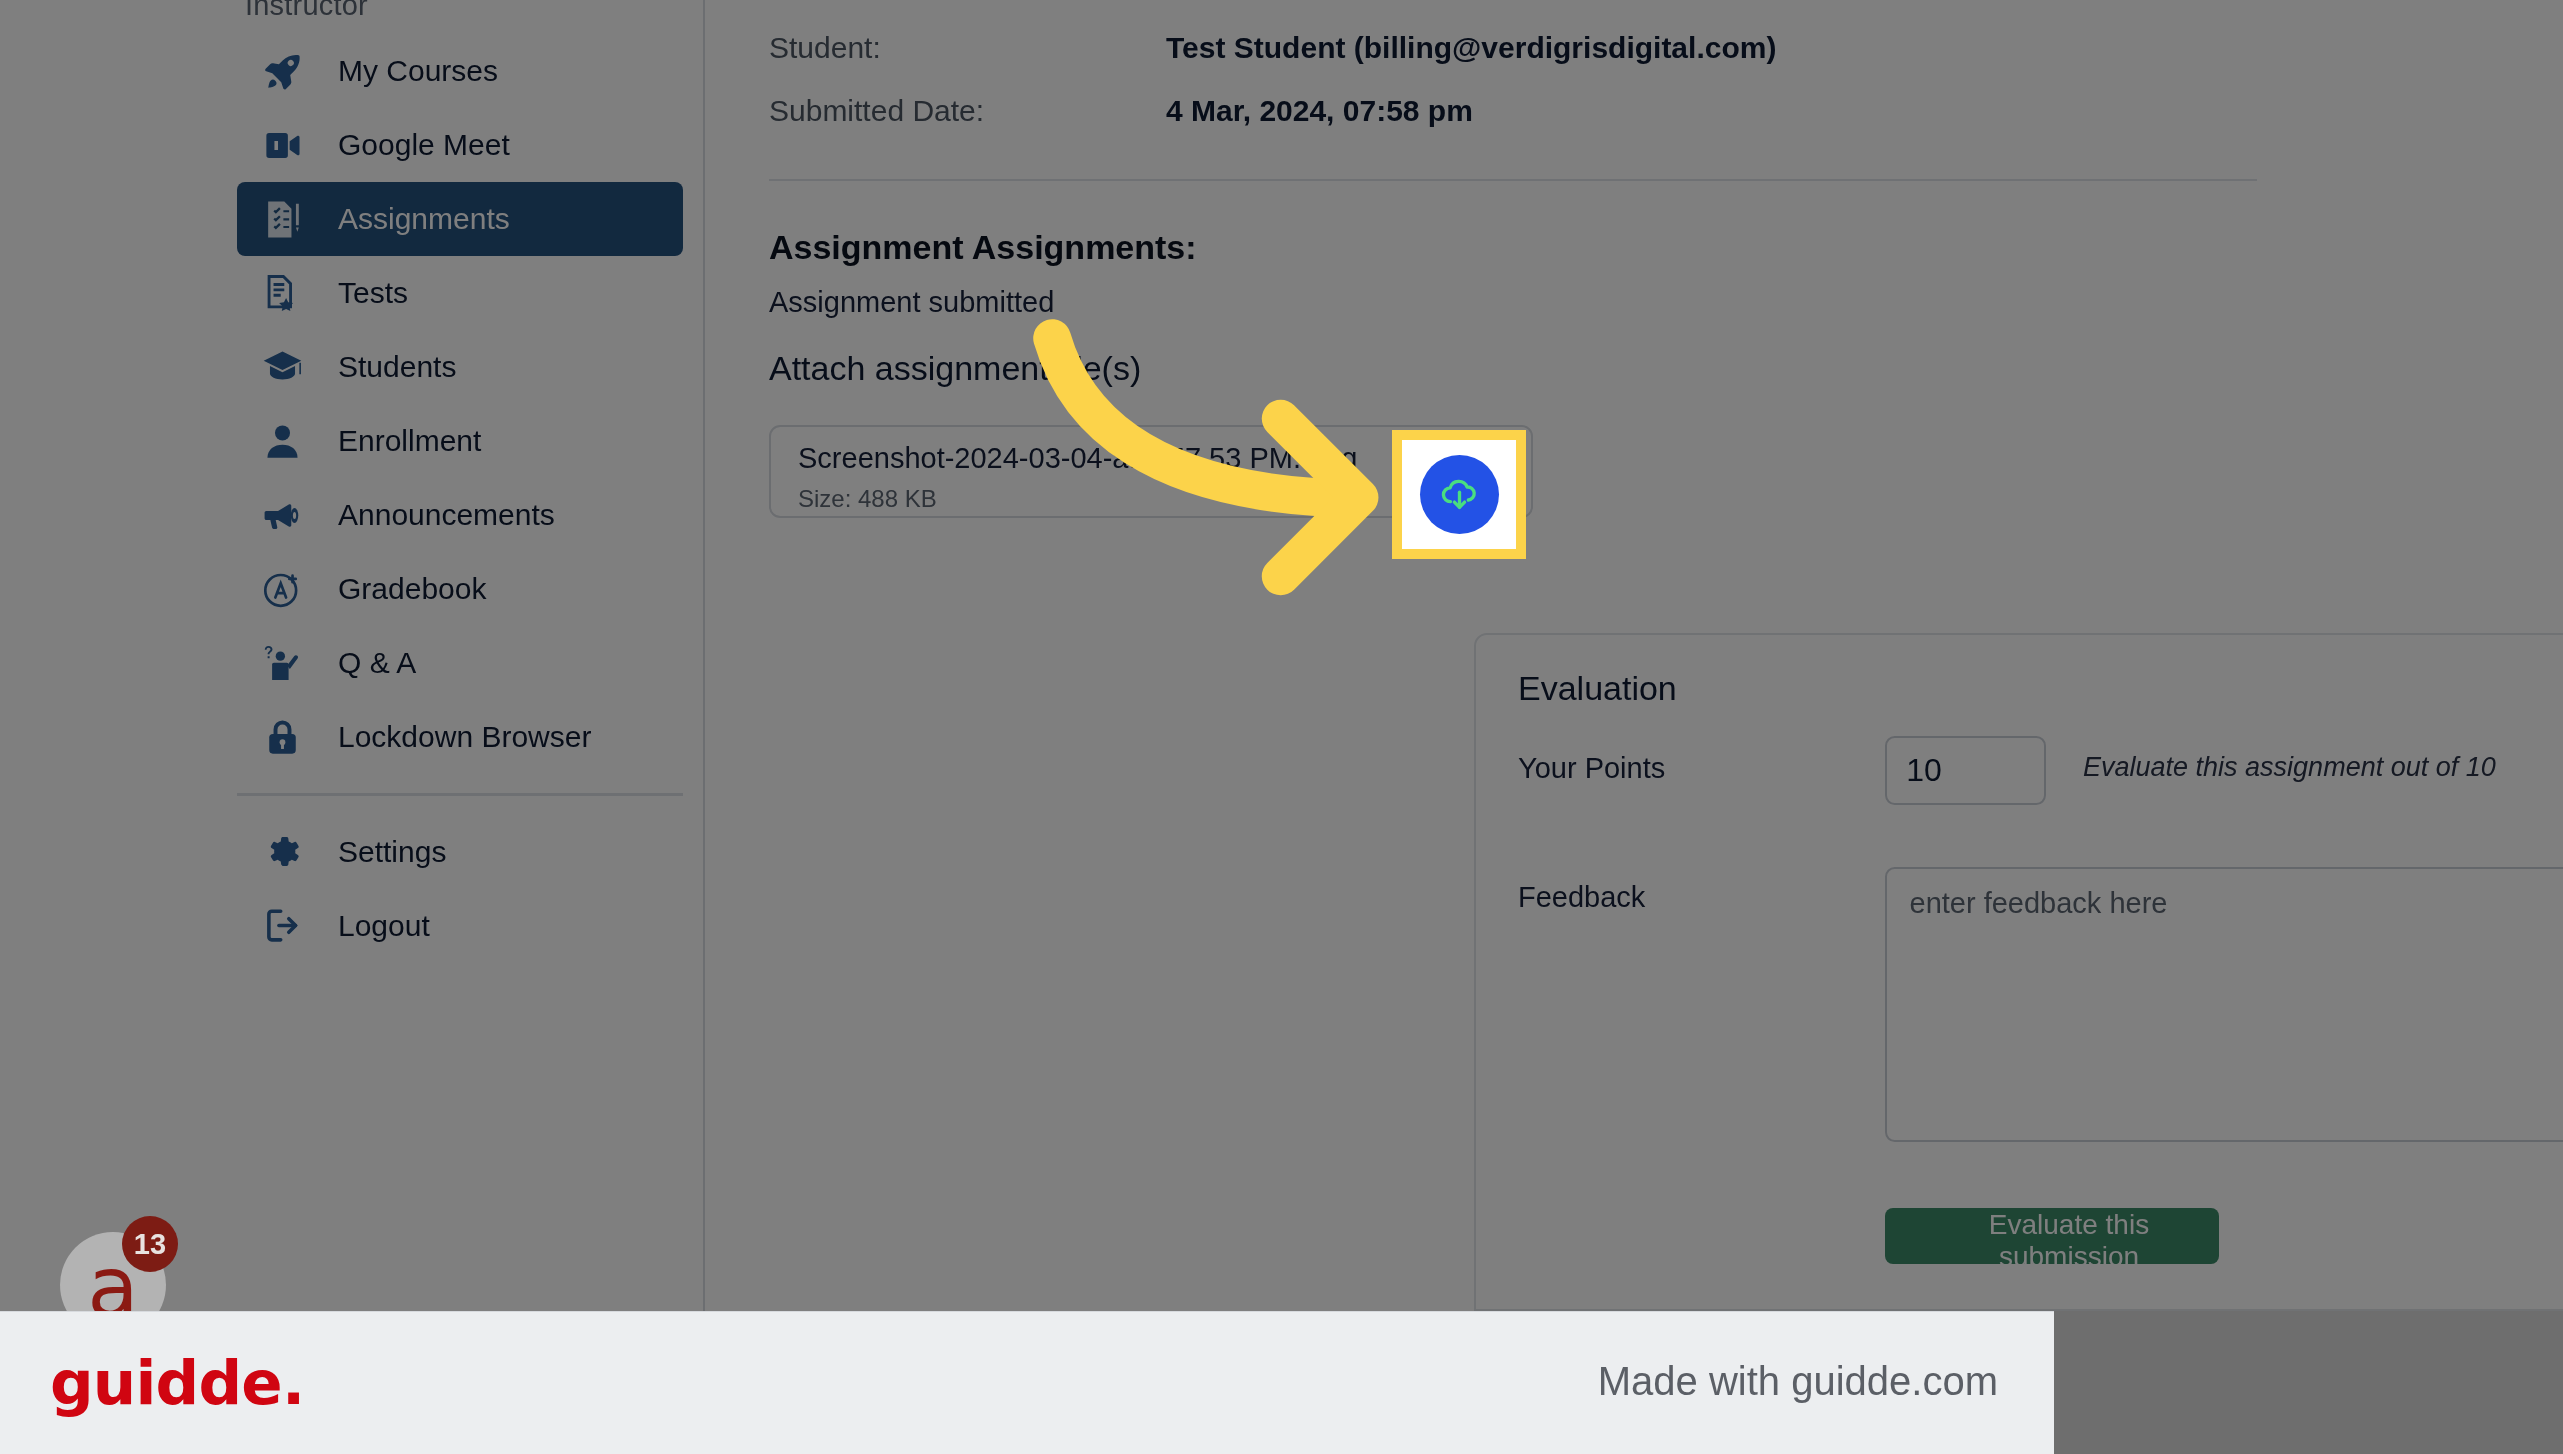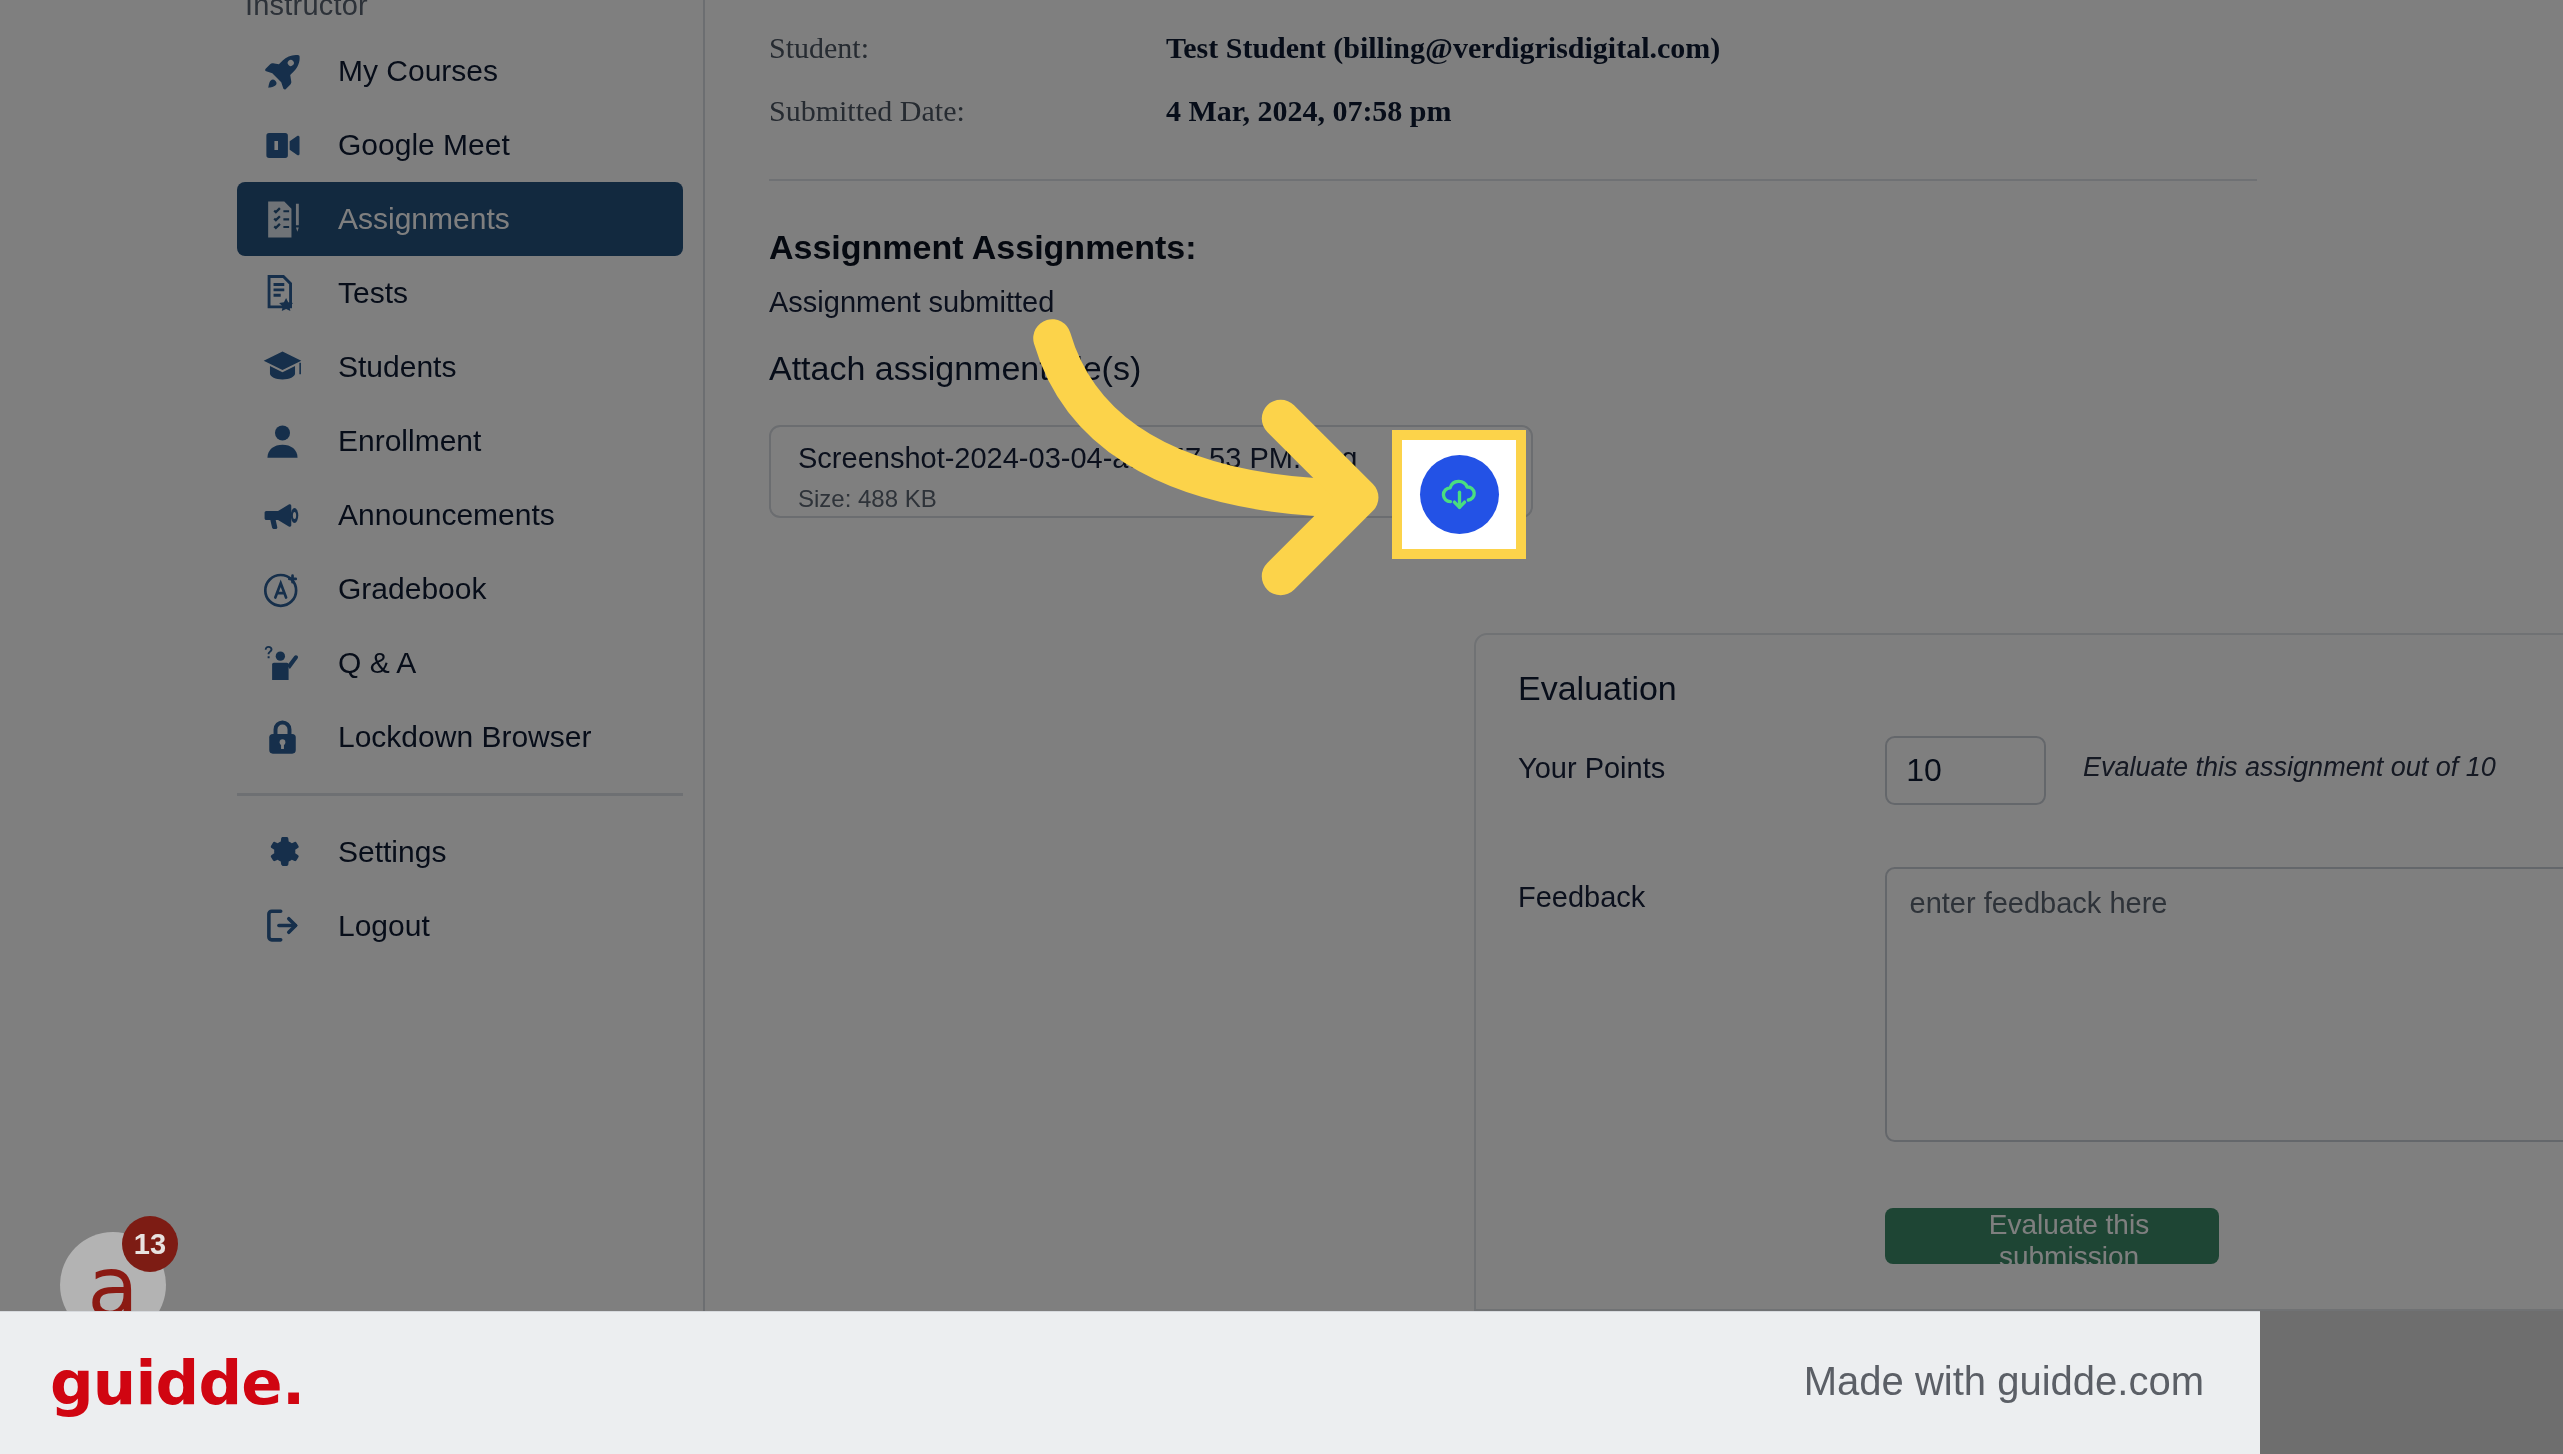--- a/index.html
+++ b/index.html
@@ -141,21 +141,20 @@
     top: 0;
     width: 1858px;
     height: 1311px;
     background: #ffffff;
     box-sizing: border-box;
   }
   .meta-row {
     position: absolute;
     display: flex;
     align-items: flex-start;
-    font-family: Liberation Serif, serif;
   }
   .meta-label {
     width: 397px;
     font-size: 30px;
     color: #4c5663;
   }
   .meta-value {
     font-size: 30px;
     color: #0e1b33;
     font-weight: 600;
@@ -338,21 +337,21 @@
     height: 338px;
     z-index: 80;
     pointer-events: none;
   }
 
   
   #footer {
     position: absolute;
     left: 0;
     top: 1311px;
-    width: 2260px;
+    width: 2054px;
     height: 143px;
     background: #eceef0;
     border-top: 1.6px solid #d7dade;
     box-sizing: border-box;
     z-index: 90;
   }
   #footer-logo {
     position: absolute;
     left: 50px;
     top: 35px;

